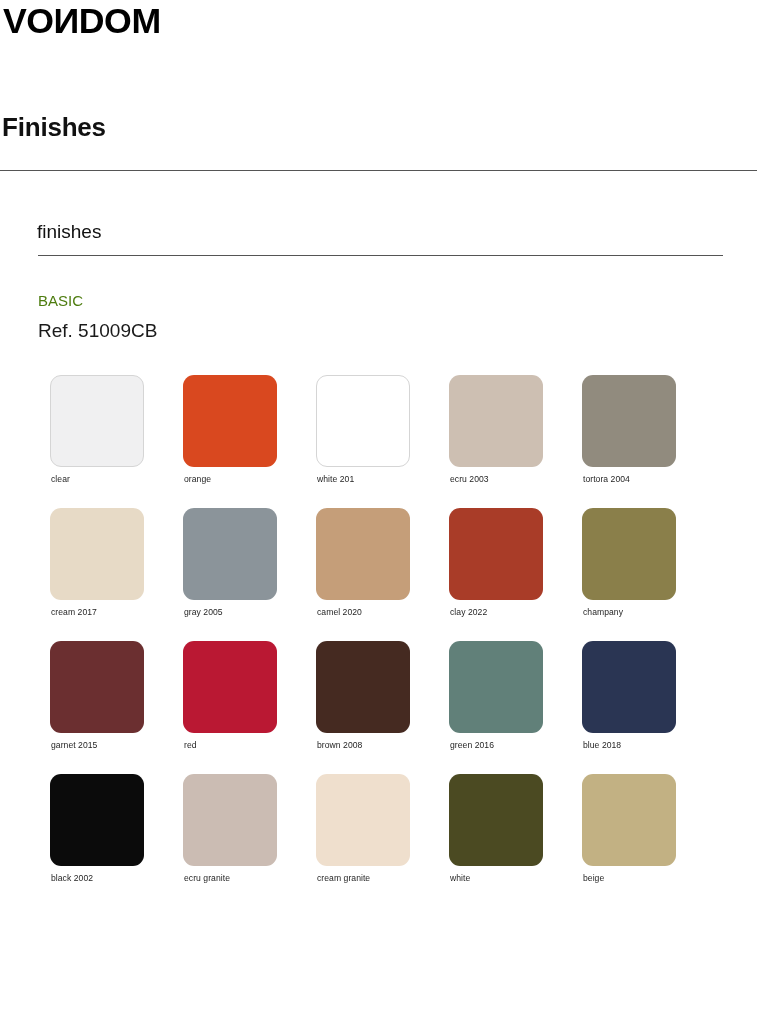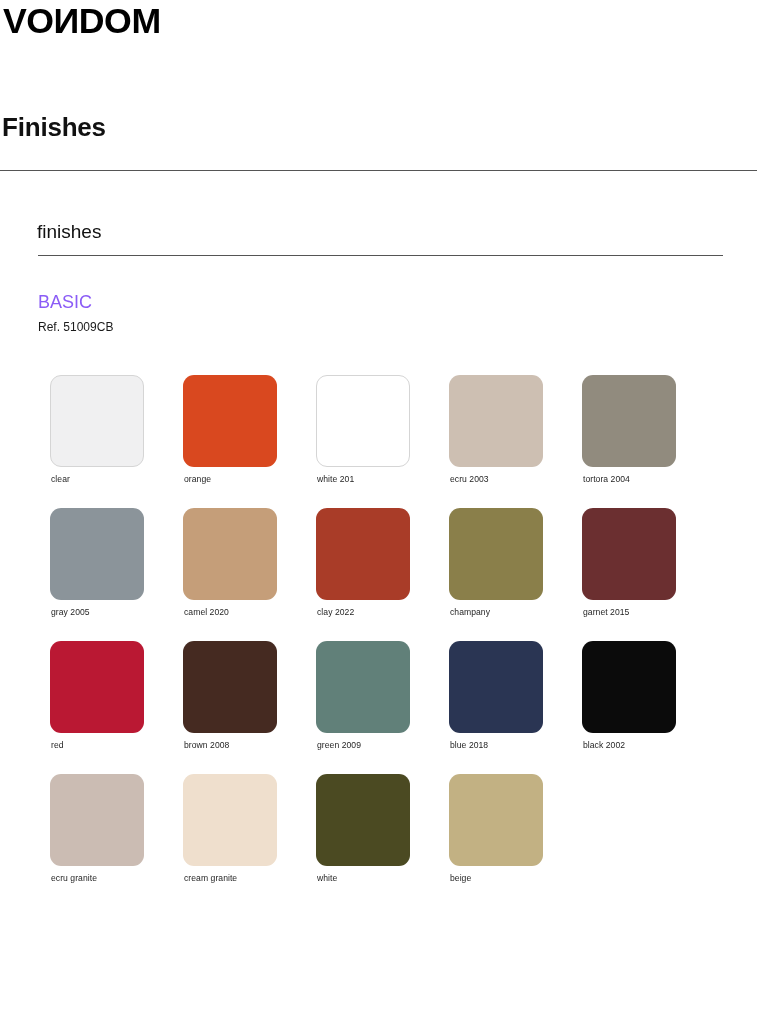--- a/index.html
+++ b/index.html
@@ -77,29 +77,29 @@
     top: 255px;
     width: 685px;
     height: 1px;
     background: #555555;
   }
 
   .group-name {
     position: absolute;
     left: 38px;
     top: 293px;
-    font-size: 18px;
-    color: #8b5cf6;
+    font-size: 15px;
+    color: #4d7c0f;
     line-height: 1.05;
   }
   .group-ref {
     position: absolute;
     left: 38px;
     top: 321px;
-    font-size: 12px;
+    font-size: 19px;
     color: #1a1a1a;
     line-height: 1.05;
   }
 
   
   .swatch-grid {
     position: absolute;
     left: 50px;
     top: 375px;
     width: 680px;
@@ -166,20 +166,24 @@
     </div>
     <div class="swatch-cell">
       <div class="swatch-chip" style="background: rgb(205, 191, 178);"></div>
       <div class="swatch-label">ecru 2003</div>
     </div>
     <div class="swatch-cell">
       <div class="swatch-chip" style="background: rgb(145, 139, 126);"></div>
       <div class="swatch-label">tortora 2004</div>
     </div>
     <div class="swatch-cell">
+      <div class="swatch-chip" style="background: rgb(231, 218, 198);"></div>
+      <div class="swatch-label">cream 2017</div>
+    </div>
+    <div class="swatch-cell">
       <div class="swatch-chip" style="background: rgb(139, 148, 154);"></div>
       <div class="swatch-label">gray 2005</div>
     </div>
     <div class="swatch-cell">
       <div class="swatch-chip" style="background: rgb(197, 158, 121);"></div>
       <div class="swatch-label">camel 2020</div>
     </div>
     <div class="swatch-cell">
       <div class="swatch-chip" style="background: rgb(169, 60, 40);"></div>
       <div class="swatch-label">clay 2022</div>
@@ -195,21 +199,21 @@
     <div class="swatch-cell">
       <div class="swatch-chip" style="background: rgb(186, 24, 51);"></div>
       <div class="swatch-label">red</div>
     </div>
     <div class="swatch-cell">
       <div class="swatch-chip" style="background: rgb(69, 42, 33);"></div>
       <div class="swatch-label">brown 2008</div>
     </div>
     <div class="swatch-cell">
       <div class="swatch-chip" style="background: rgb(97, 128, 121);"></div>
-      <div class="swatch-label">green 2009</div>
+      <div class="swatch-label">green 2016</div>
     </div>
     <div class="swatch-cell">
       <div class="swatch-chip" style="background: rgb(42, 53, 83);"></div>
       <div class="swatch-label">blue 2018</div>
     </div>
     <div class="swatch-cell">
       <div class="swatch-chip" style="background: rgb(11, 11, 11);"></div>
       <div class="swatch-label">black 2002</div>
     </div>
     <div class="swatch-cell">

